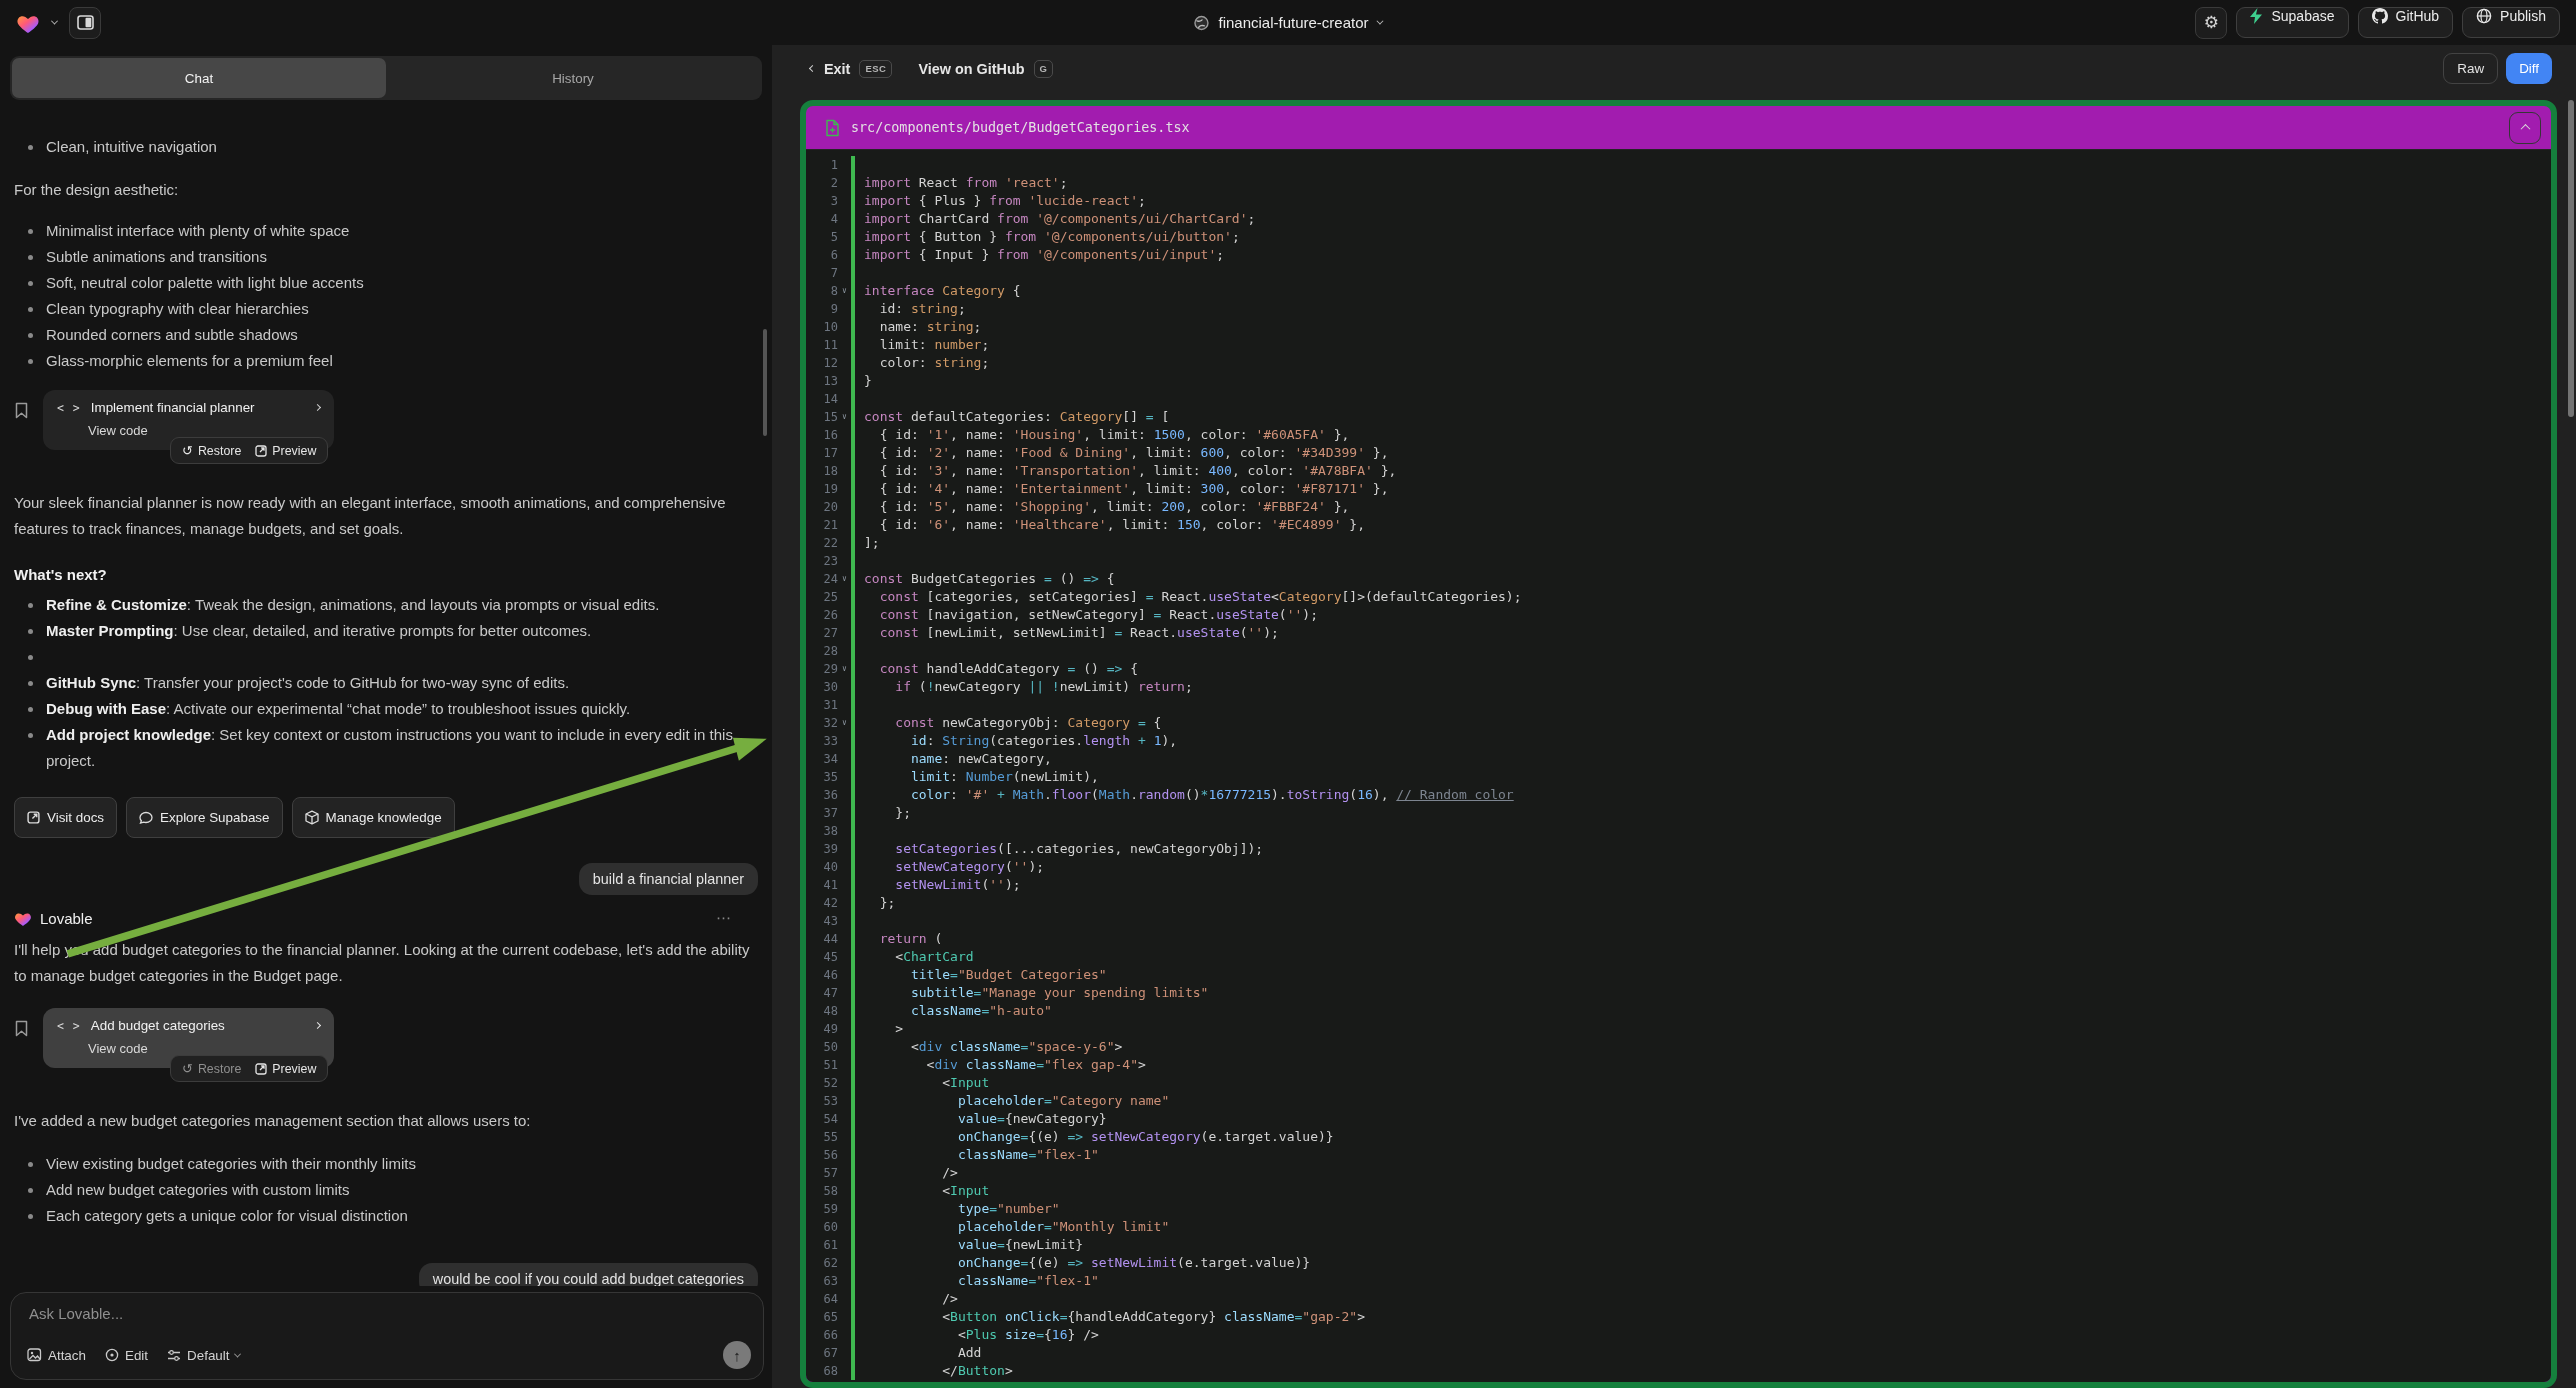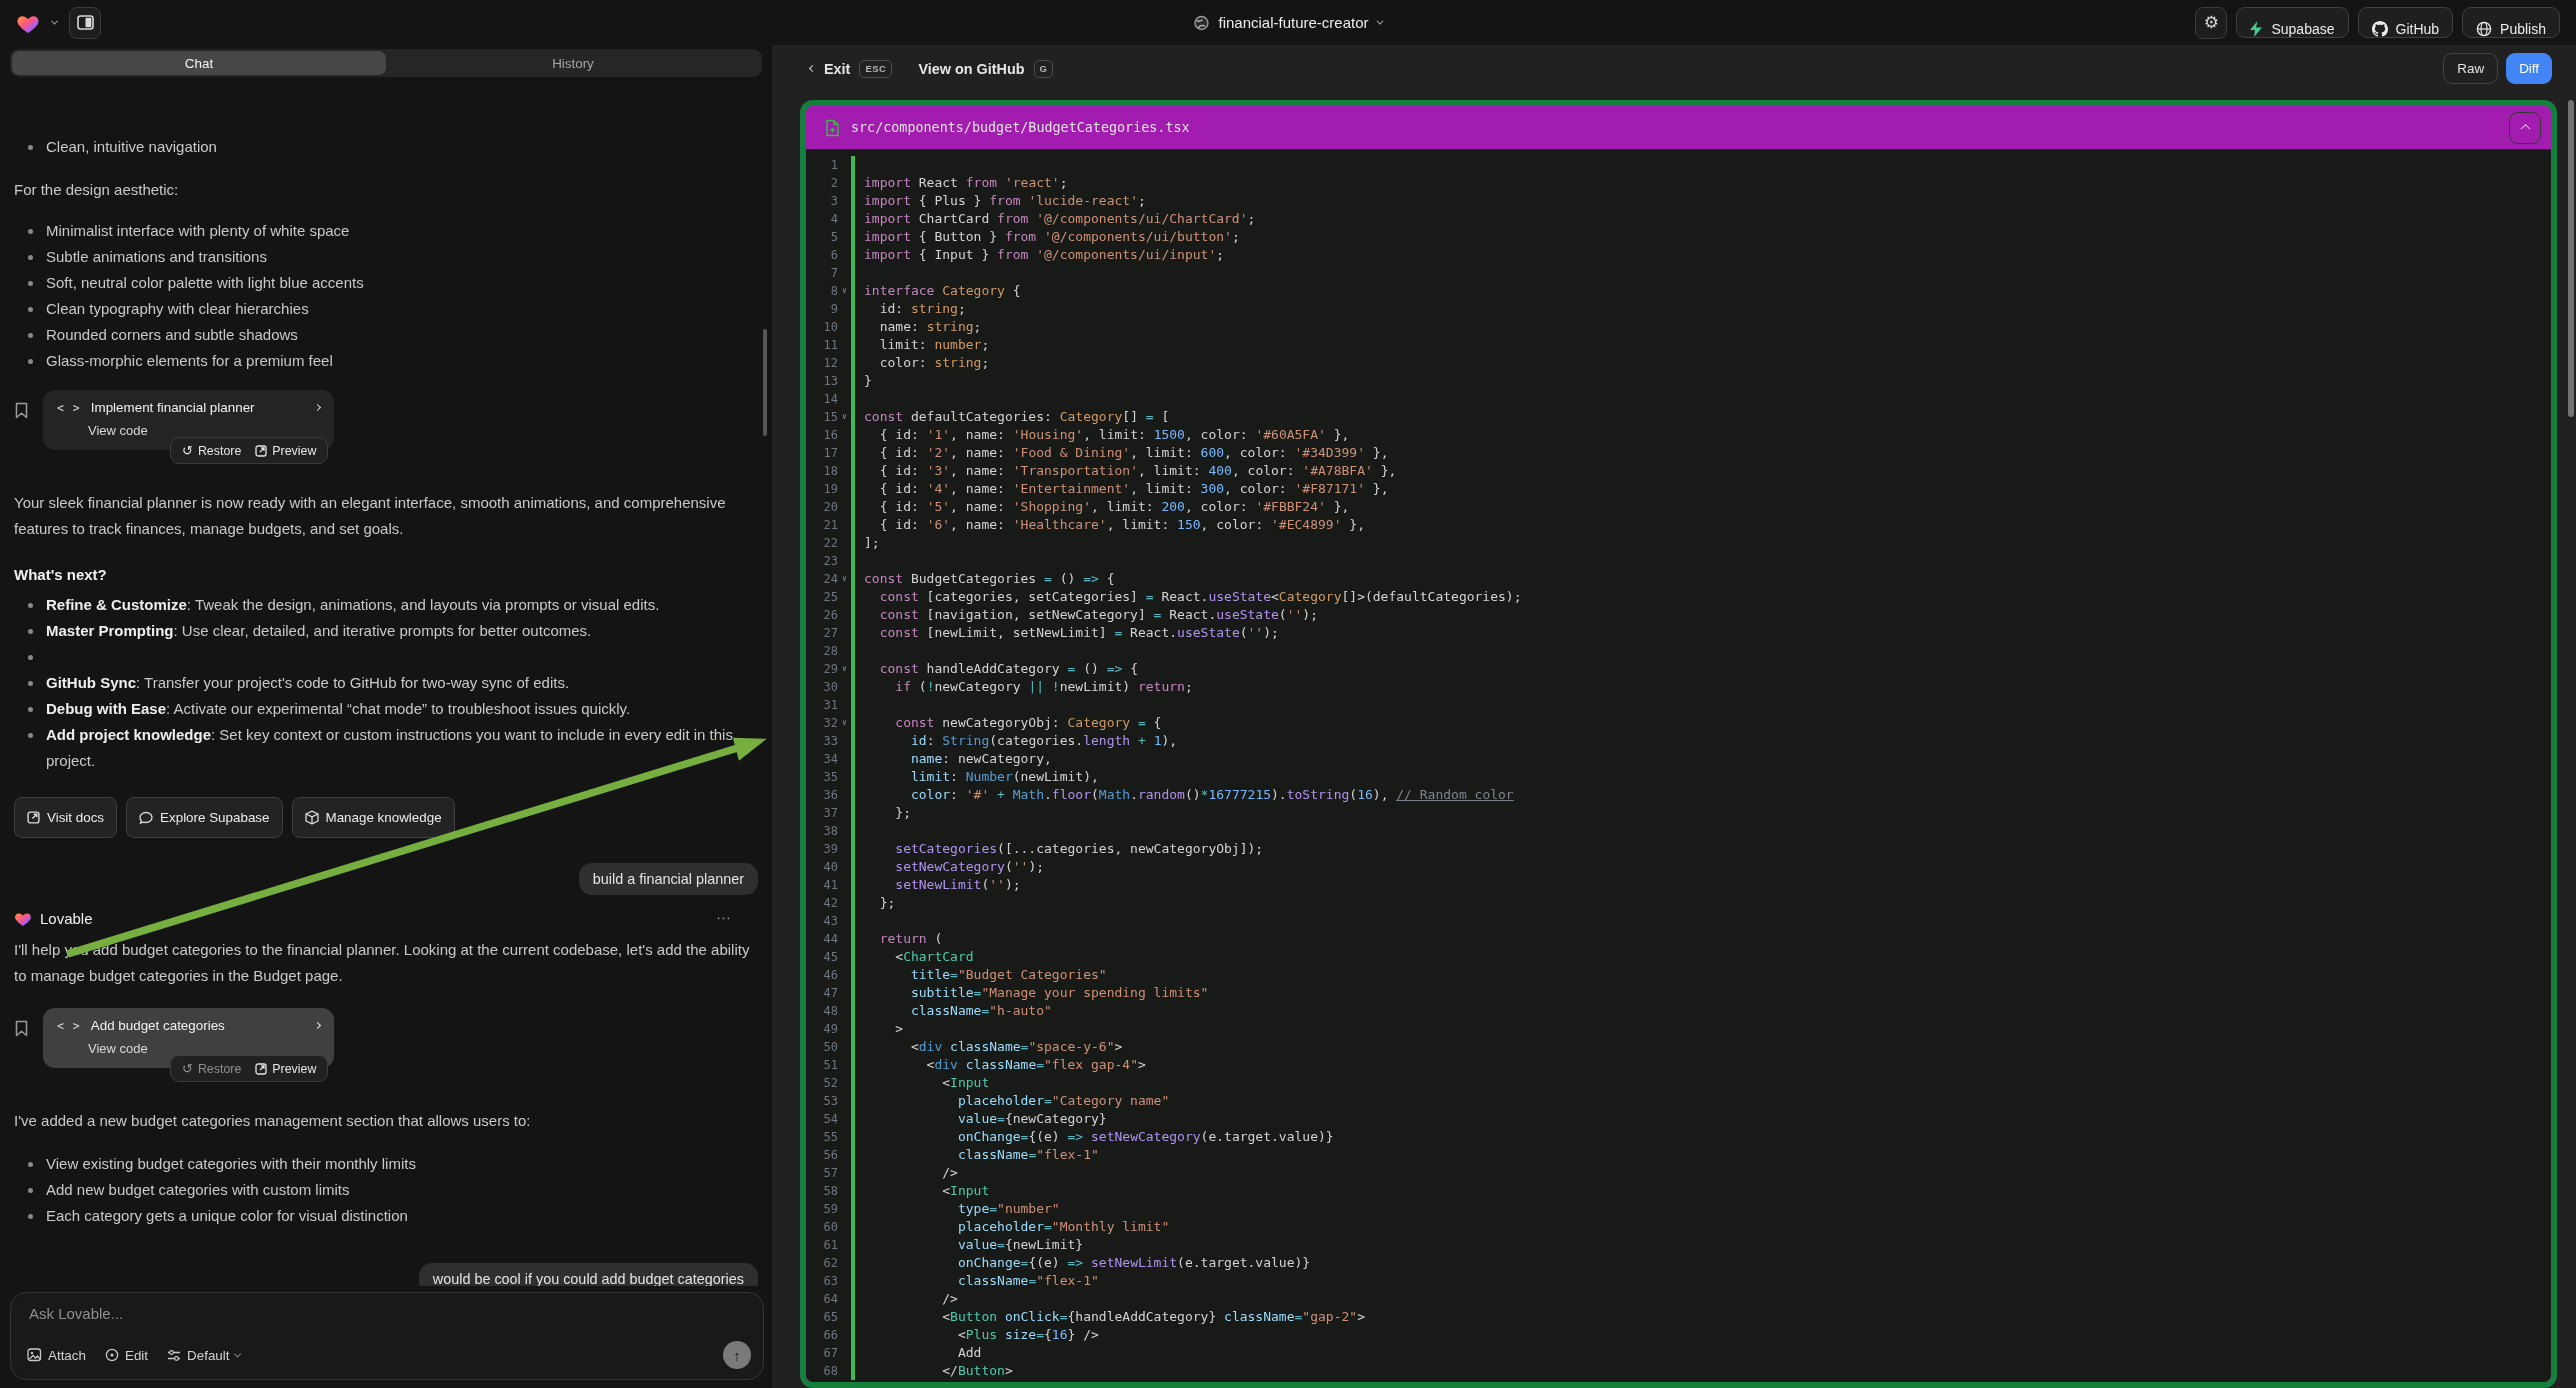--- a/index.html
+++ b/index.html
@@ -7,36 +7,36 @@
     font-family:"Liberation Sans", sans-serif; color:#c9c9c9; }
 
   
   .topbar { height:45px; display:flex; align-items:center; padding:8px 16px; position:relative; background:#141414; }
   .tb-left { display:flex; align-items:center; gap:12px; }
   .icon-btn { width:32px; height:32px; border-radius:8px; border:1px solid #3a3a3a; background:#1d1d1d;
     display:flex; align-items:center; justify-content:center; cursor:pointer; }
   .tb-center { position:absolute; left:50%; top:0; height:45px; transform:translateX(-50%);
     display:flex; align-items:center; gap:9px; color:#ececec; font-size:15px; }
   .tb-right { margin-left:auto; display:flex; align-items:center; gap:9px; }
-  .pill-btn { height:31px; display:flex; align-items:flex-end; gap:8px; padding:0 13px; border-radius:9px;
+  .pill-btn { height:31px; display:flex; align-items:flex-start; gap:8px; padding:0 13px; border-radius:9px;
     border:1px solid #3f3f3f; background:#1f1f1f; color:#ececec; font-size:14px; cursor:pointer; }
   .gear { font-size:17px; color:#d6d6d6; }
   .chev { display:inline-block; width:7px; height:7px; border-right:1.8px solid #b9b9b9; border-bottom:1.8px solid #b9b9b9; }
   .chev.down { transform:rotate(45deg) translate(-1px,-1px); }
   .chev.up { transform:rotate(-135deg) translate(-1px,-1px); }
   .chev.right { transform:rotate(-45deg); }
   .chev.left { transform:rotate(135deg); }
   .chev.sm { width:5px; height:5px; }
 
   
   .main { display:flex; height:1343px; }
 
   
   .chat-panel { width:772px; position:relative; background:#141414; flex:none; }
-  .tabs { margin:4px 10px 0 10px; height:28px; background:#262626; border-radius:9px; display:flex; padding:2px; }
+  .tabs { margin:11px 10px 0 10px; height:44px; background:#262626; border-radius:9px; display:flex; padding:2px; }
   .tab { flex:1; display:flex; align-items:center; justify-content:center; font-size:13.4px; color:#a6a6a6; border-radius:7px; cursor:pointer; }
   .tab.active { background:#474747; color:#f4f4f4; }
   .chat-scroll { position:absolute; top:81px; bottom:102px; left:0; right:0; overflow:hidden; padding:8px 14px 0 14px; }
 
   .b-row { display:flex; gap:13px; min-height:26px; align-items:flex-start; font-size:15px; line-height:26px; color:#c9c9c9; }
   .dot { width:5px; height:5px; border-radius:50%; background:#8a8a8a; flex:none; margin-top:11px; margin-left:14px; }
   .b-row b { color:#efefef; font-weight:700; }
   .para { font-size:15px; line-height:26px; color:#c9c9c9; }
   .h-bold { font-size:15px; line-height:26px; color:#f2f2f2; font-weight:700; }
 

